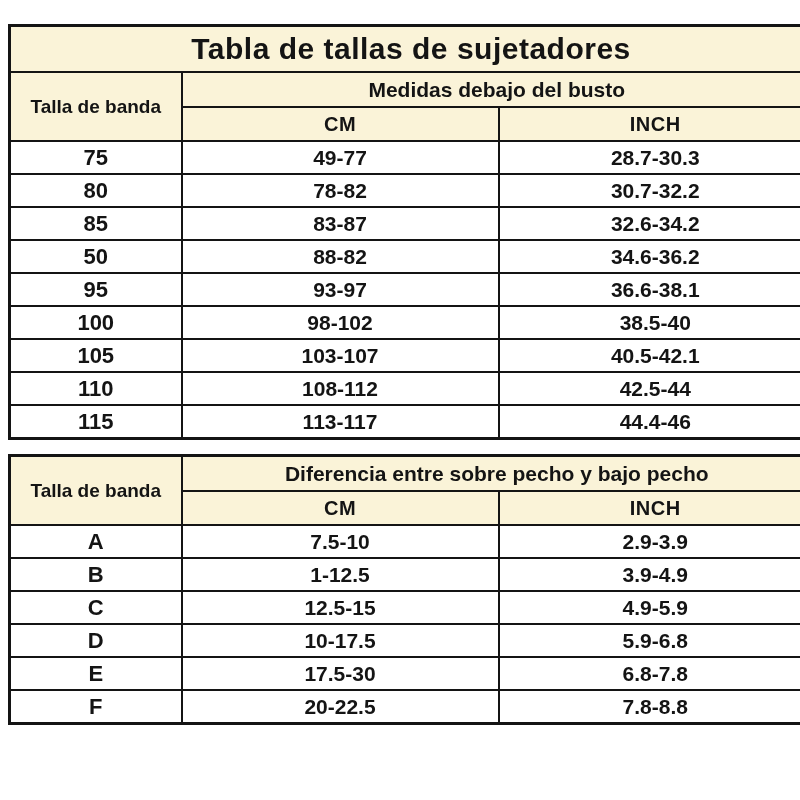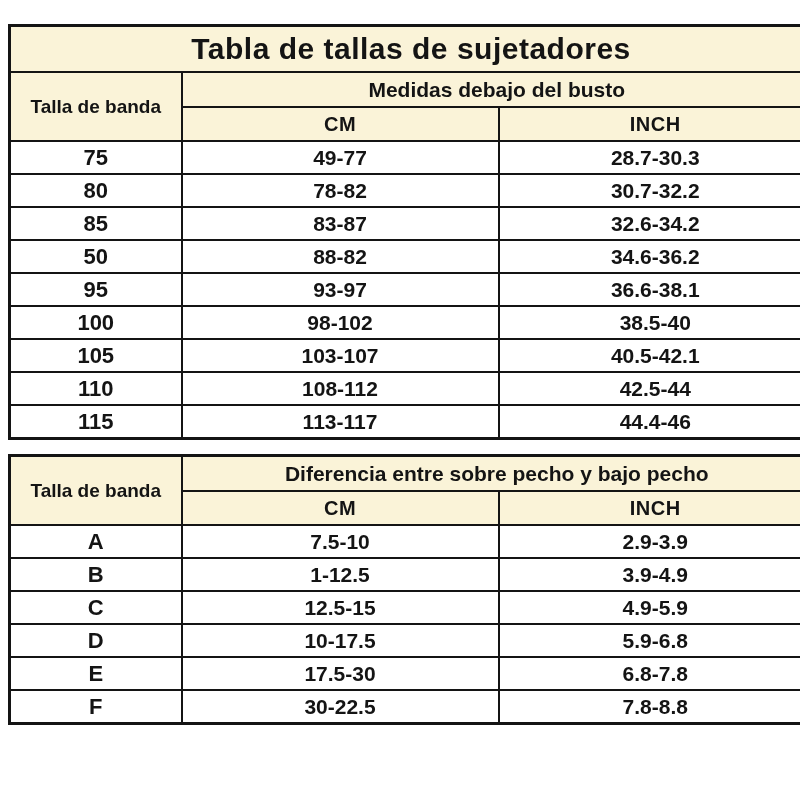--- a/index.html
+++ b/index.html
@@ -179,19 +179,19 @@
           <td class="data">10-17.5</td>
           <td class="data">5.9-6.8</td>
         </tr>
         <tr>
           <td class="data">E</td>
           <td class="data">17.5-30</td>
           <td class="data">6.8-7.8</td>
         </tr>
         <tr>
           <td class="data">F</td>
-          <td class="data">30-22.5</td>
+          <td class="data">20-22.5</td>
           <td class="data">7.8-8.8</td>
         </tr>
       </tbody>
   </table>
 
 </div>
 
 </body></html>

